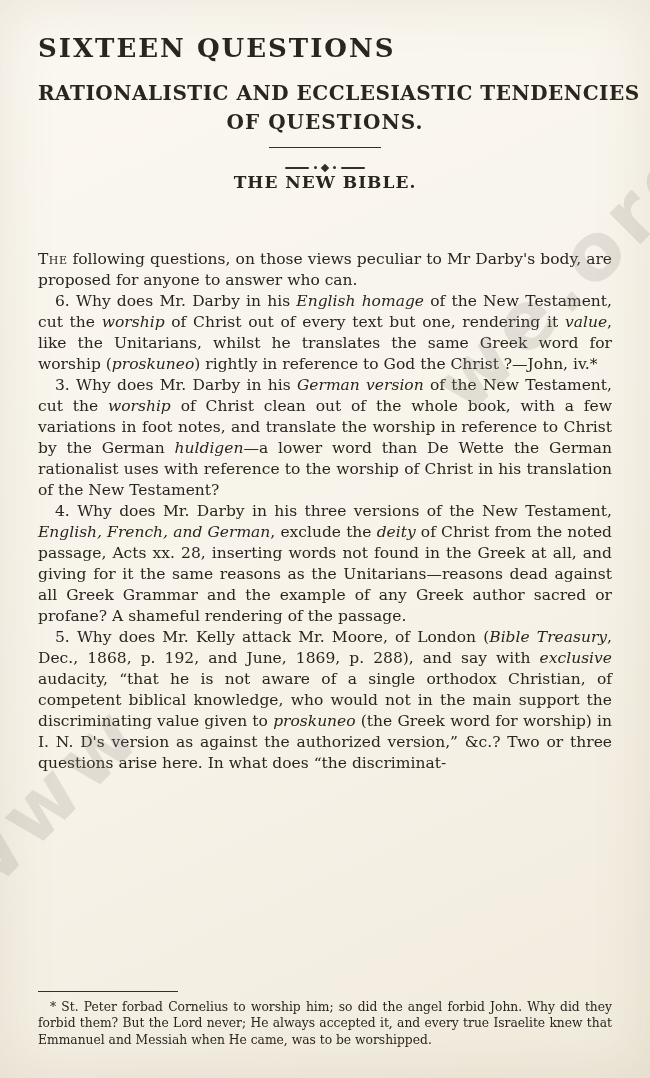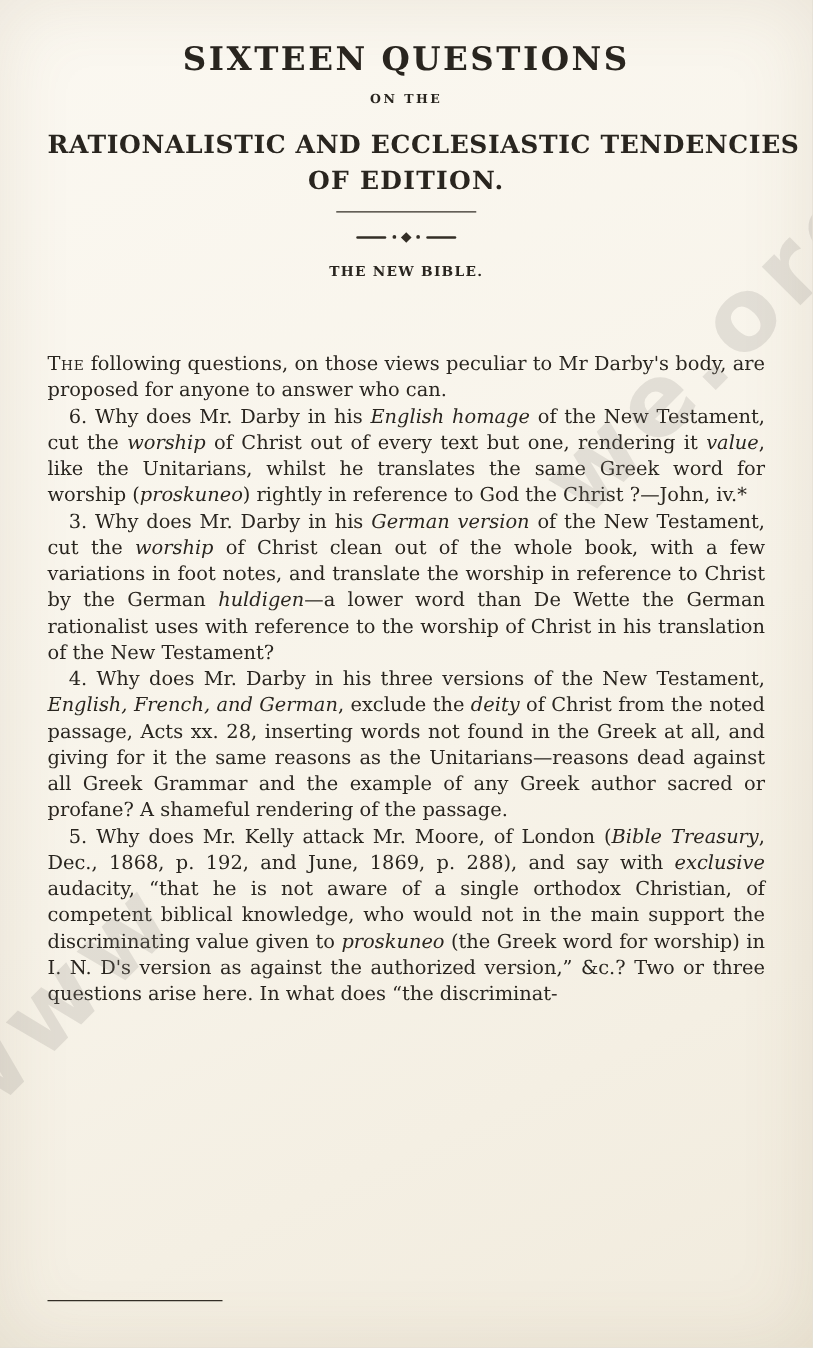--- a/index.html
+++ b/index.html
@@ -10,21 +10,21 @@
     box-sizing:border-box;
     padding:26px 38px 30px 38px;
     background:linear-gradient(155deg,#fbf8f1 0%,#f7f3e9 55%,#f1ebdd 100%);
     color:#29251f;
     font-family:"DejaVu Serif","Liberation Serif",serif;
     overflow:hidden;
     display:flex;flex-direction:column;
     box-shadow:inset 0 0 60px rgba(120,100,60,0.12);
   }
   .main-title{
-    text-align:center;font-size:26px;font-weight:700;
+    font-size:26px;font-weight:700;
     letter-spacing:2px;margin:8px 0 0;line-height:1.1;
   }
   .on-the{
     text-align:center;font-size:10px;font-weight:700;
     letter-spacing:2px;margin-top:11px;
   }
   .subtitle{
     text-align:left;font-size:20px;font-weight:700;
     letter-spacing:0.5px;margin-top:16px;line-height:1.45;white-space:nowrap;
   }
@@ -41,22 +41,22 @@
     font-size:17px;letter-spacing:4px;margin-top:13px;
   }
   .ornament{
     display:flex;align-items:center;justify-content:center;
     gap:5px;margin-top:16px;height:8px;
   }
   .ornament .bar{height:2px;width:24px;background:#332e26;border-radius:2px;}
   .ornament .dot{width:3px;height:3px;border-radius:50%;background:#332e26;}
   .ornament .diamond{width:6px;height:6px;background:#332e26;transform:rotate(45deg);}
   .section-heading{
-    text-align:center;font-size:11px;font-weight:700;
-    letter-spacing:1px;margin-top:17px;
+    text-align:center;font-size:17px;font-weight:700;
+    letter-spacing:1px;
   }
   .body-text{
     margin-top:9px;font-size:15.5px;line-height:21px;
     text-align:justify;flex:0 1 auto;
   }
   .para{margin:0;text-indent:17px;}
   .para.noindent{text-indent:0;margin-top:48px;}
   .sc{font-variant:small-caps;letter-spacing:0.5px;}
   .footnote-block{margin-top:auto;}
   .footnote-rule{
@@ -81,24 +81,23 @@
 
 <div class="page">
 
   <div class="watermark">
     <span>www</span>
     <span>we.org</span>
   </div>
 
   <h1 class="main-title">SIXTEEN QUESTIONS</h1>
 
-  <div class="on-the">ON THE</div>
 
   <div class="subtitle">RATIONALISTIC AND ECCLESIASTIC TENDENCIES</div>
-  <div class="subtitle-2">OF EDITION.</div>
+  <div class="subtitle-2">OF QUESTIONS.</div>
 
   <hr class="rule-short">
 
 
   <div class="ornament">
     <span class="bar"></span>
     <span class="dot"></span>
     <span class="diamond"></span>
     <span class="dot"></span>
     <span class="bar"></span>
@@ -109,15 +108,16 @@
   <div class="body-text">
     <p class="para noindent"><span class="sc">The</span><span> following questions, on those views peculiar to Mr Darby's body, are proposed for anyone to answer who can.</span></p>
     <p class="para"><span>6. Why does Mr. Darby in his </span><i>English homage</i><span> of the New Testament, cut the </span><i>worship</i><span> of Christ out of every text but one, rendering it </span><i>value</i><span>, like the Unitarians, whilst he translates the same Greek word for worship (</span><i>proskuneo</i><span>) rightly in reference to God the Christ ?—John, iv.*</span></p>
     <p class="para"><span>3. Why does Mr. Darby in his </span><i>German version</i><span> of the New Testament, cut the </span><i>worship</i><span> of Christ clean out of the whole book, with a few variations in foot notes, and translate the worship in reference to Christ by the German </span><i>huldigen</i><span>—a lower word than De Wette the German rationalist uses with reference to the worship of Christ in his translation of the New Testament?</span></p>
     <p class="para"><span>4. Why does Mr. Darby in his three versions of the New Testament, </span><i>English, French, and German</i><span>, exclude the </span><i>deity</i><span> of Christ from the noted passage, Acts xx. 28, inserting words not found in the Greek at all, and giving for it the same reasons as the Unitarians—reasons dead against all Greek Grammar and the example of any Greek author sacred or profane?  A shameful rendering of the passage.</span></p>
     <p class="para"><span>5. Why does Mr. Kelly attack Mr. Moore, of London (</span><i>Bible Treasury</i><span>, Dec., 1868, p. 192, and June, 1869, p. 288), and say with </span><i>exclusive</i><span> audacity, “that he is not aware of a single orthodox Christian, of competent biblical knowledge, who would not in the main support the discriminating value given to </span><i>proskuneo</i><span> (the Greek word for worship) in I. N. D's version as against the authorized version,” &amp;c.?  Two or three questions arise here.  In what does “the discriminat-</span></p>
   </div>
 
   <div class="footnote-block">
     <hr class="footnote-rule">
+    <p class="footnote"><span>* St. Peter forbad Cornelius to worship him; so did the angel forbid John. Why did they forbid them?  But the Lord never; He always accepted it, and every true Israelite knew that Emmanuel and Messiah when He came, was to be worshipped.</span></p>
   </div>
 
 </div>
 
 </body></html>

